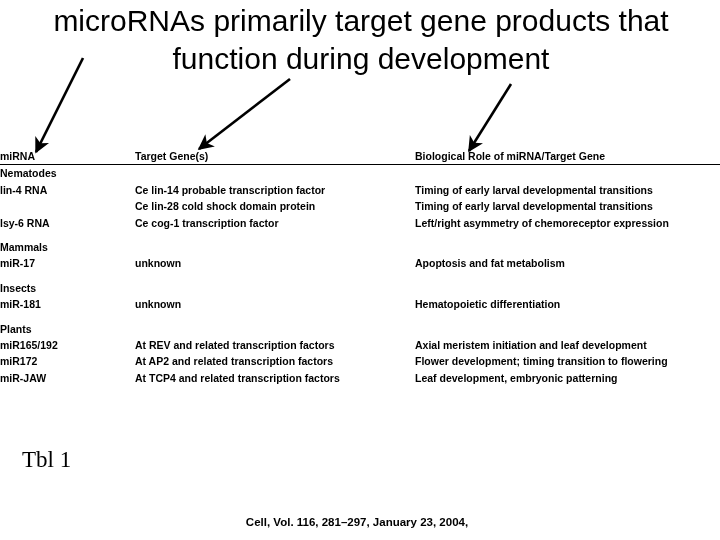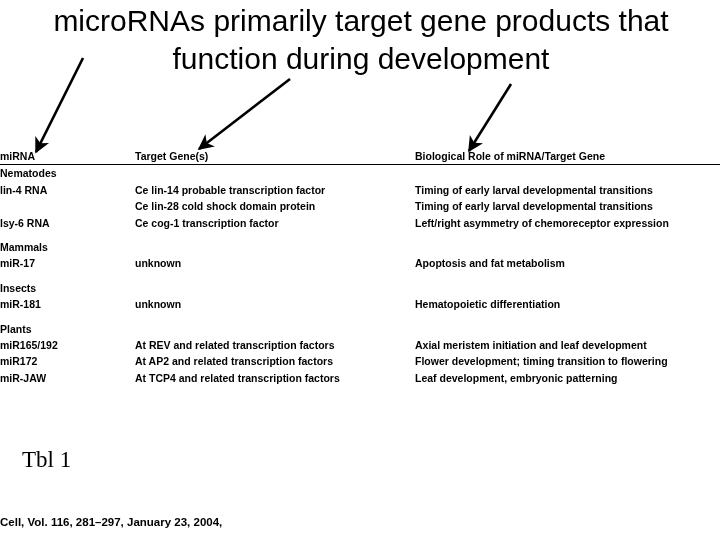--- a/index.html
+++ b/index.html
@@ -86,21 +86,21 @@
     font-family: "Liberation Serif", serif;
     font-size: 23px;
     line-height: 24px;
     color: #000000;
   }
   #citation {
     position: absolute;
     left: 0px;
     top: 516px;
     width: 714px;
-    text-align: left;
+    text-align: center;
     font-size: 11.5px;
     font-weight: bold;
     color: #000000;
   }
 </style>
 </head>
 <body>
 
 <div id="slide-title">
   <span class="tline">microRNAs primarily target gene products that</span>

